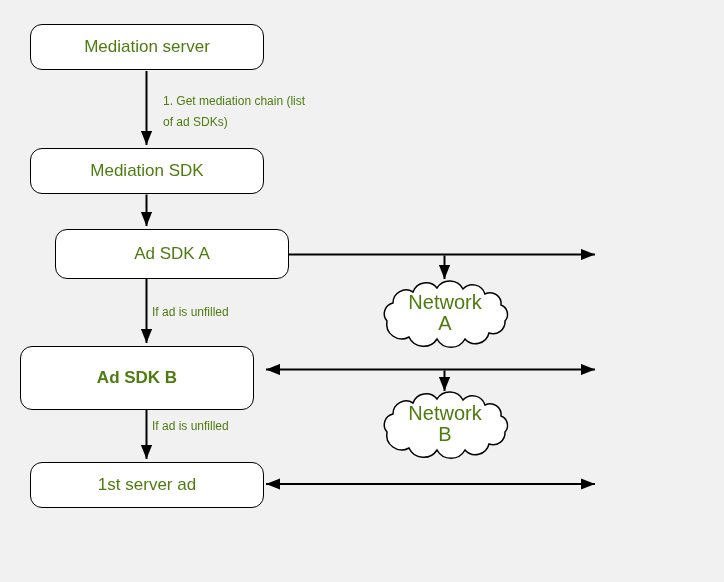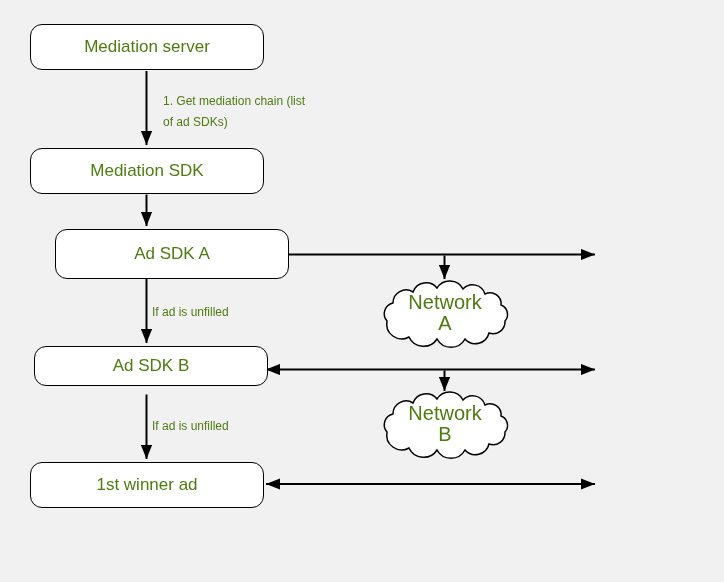--- a/index.html
+++ b/index.html
@@ -19,21 +19,21 @@
     display:flex;align-items:center;justify-content:center;
     font-size:17px;
     text-align:center;
     box-sizing:border-box;
     white-space:pre-line;
     line-height:22px;
   }
   #node-mediation-server{left:30px;top:24px;width:234px;height:46px;}
   #node-mediation-sdk  {left:30px;top:148px;width:234px;height:46px;}
   #node-ad-sdk-a       {left:30px;top:229px;width:234px;height:50px;margin-left:25px;}
-  #node-ad-sdk-b       {left:34px;top:346px;width:234px;height:40px;}
+  #node-ad-sdk-b       {left:20px;top:346px;width:234px;height:64px;font-weight:bold;}
   #node-first-party-ad {left:30px;top:462px;width:234px;height:46px;}
   #node-fledge-api     {left:597px;top:214px;width:101px;height:324px;border-radius:16px;}
   .lbl{
     position:absolute;
     font-size:12px;
     line-height:21px;
     white-space:pre-line;
   }
   #lbl-step1{left:163px;top:91px;}
   #lbl-step2{left:368px;top:174px;width:154px;text-align:center;}
@@ -81,21 +81,21 @@
     </g>
 
     <use href="#cloud-shape" x="373" y="283"></use>
     <use href="#cloud-shape" x="373" y="394"></use>
   </svg>
 
   <div class="node" id="node-mediation-server">Mediation server</div>
   <div class="node" id="node-mediation-sdk">Mediation SDK</div>
   <div class="node" id="node-ad-sdk-a">Ad SDK A</div>
   <div class="node" id="node-ad-sdk-b">Ad SDK B</div>
-  <div class="node" id="node-first-party-ad">1st winner ad</div>
+  <div class="node" id="node-first-party-ad">1st server ad</div>
 
   <div class="cloud-label" id="lbl-network-a">Network
 A</div>
   <div class="cloud-label" id="lbl-network-b">Network
 B</div>
 
   <div class="lbl" id="lbl-step1">1. Get mediation chain (list
 of ad SDKs)</div>
   <div class="lbl" id="lbl-if-unfilled-1">If ad is unfilled</div>
   <div class="lbl" id="lbl-if-unfilled-2">If ad is unfilled</div>

